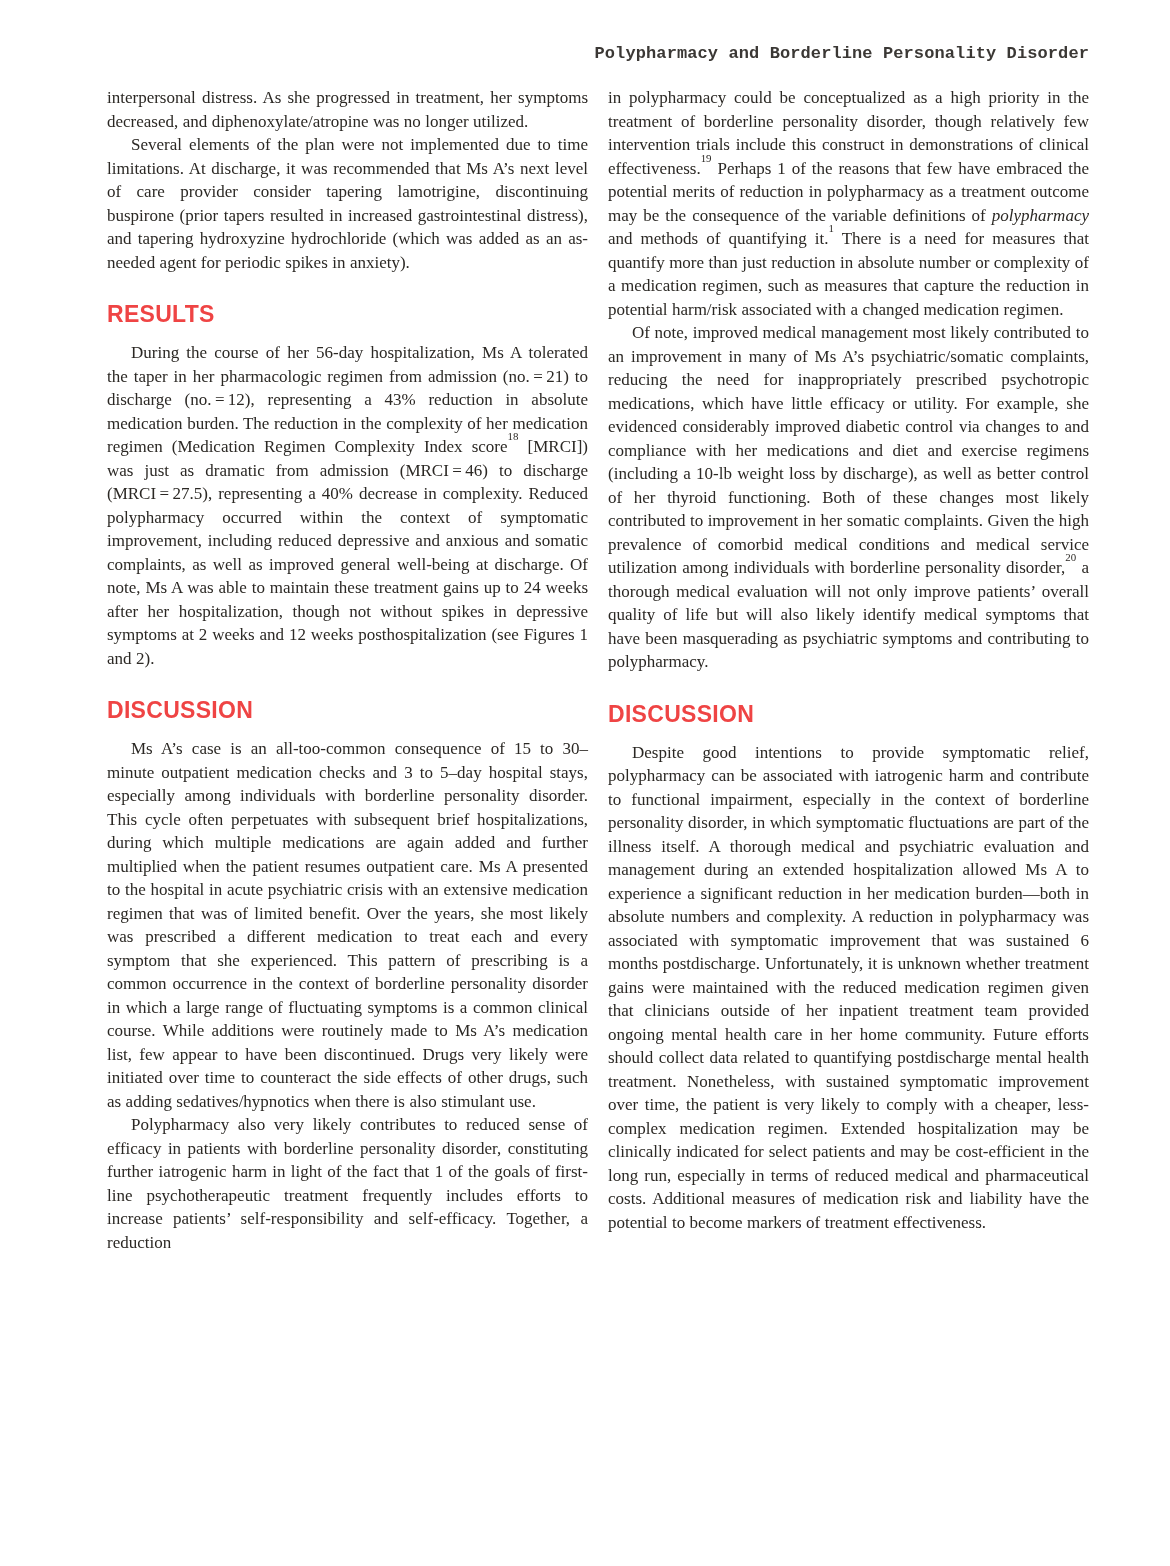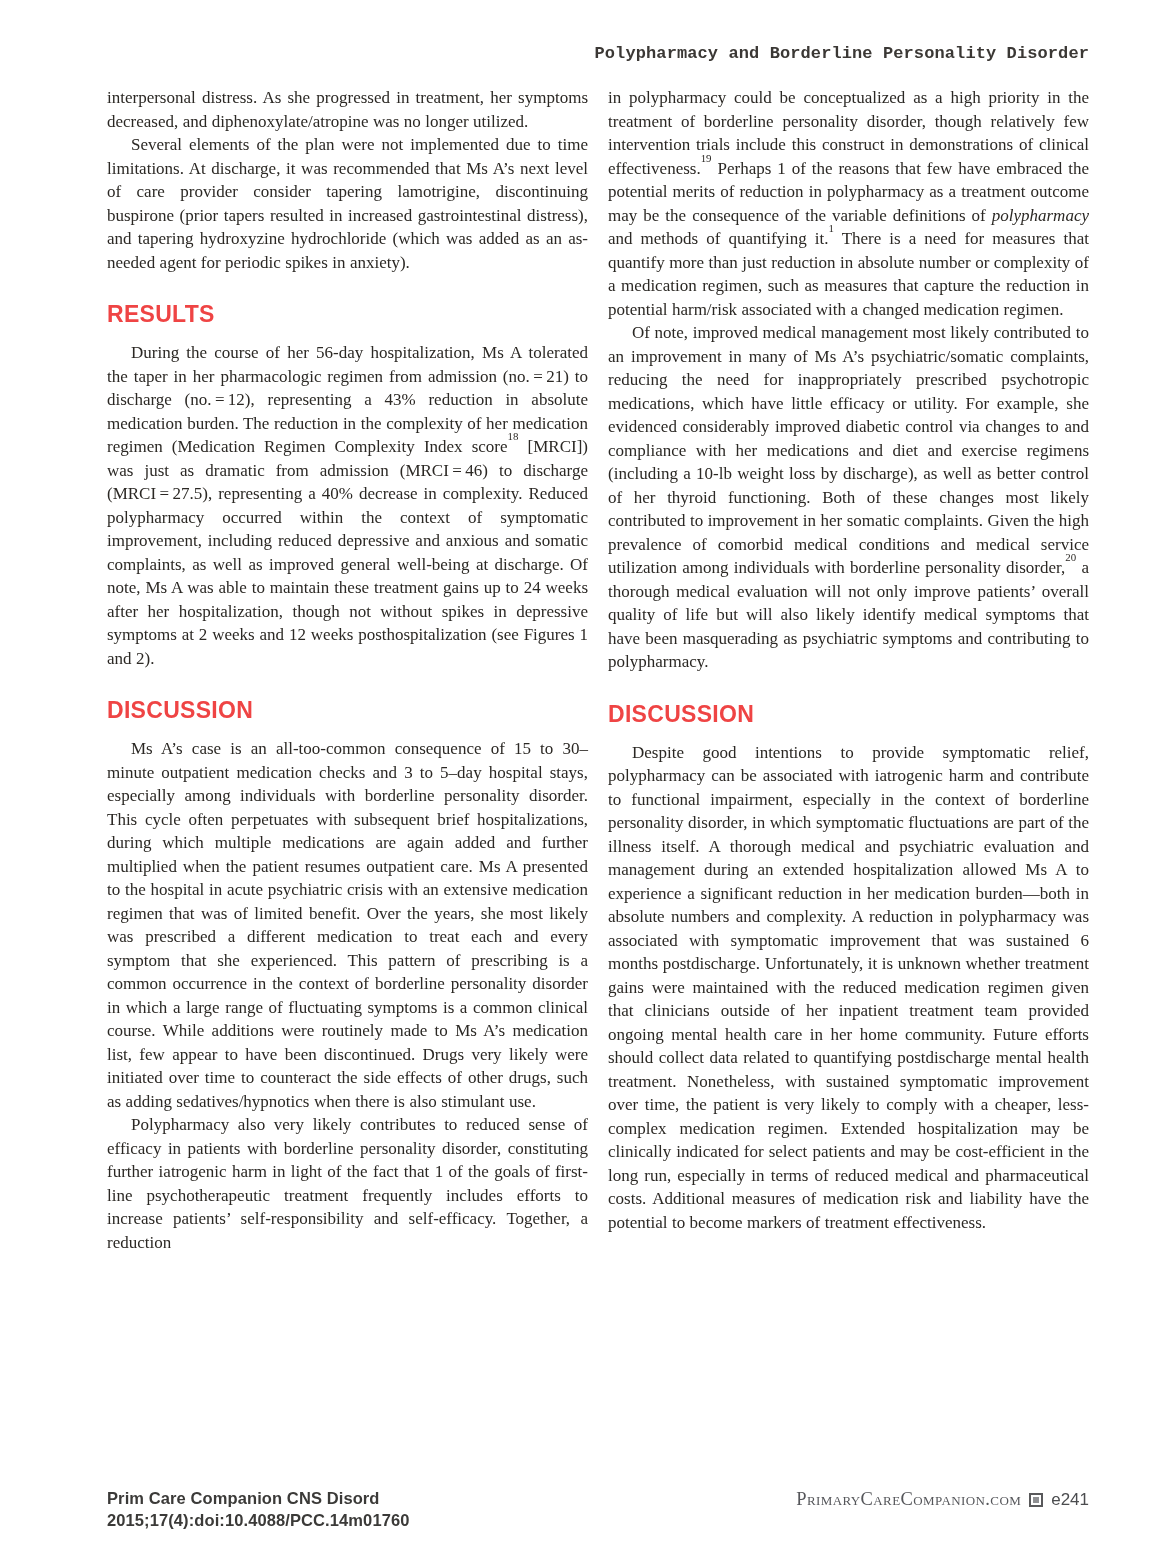--- a/index.html
+++ b/index.html
@@ -119,24 +119,13 @@
         <p class="para indent">Polypharmacy also very likely contributes to reduced sense of efficacy in patients with borderline personality disorder, constituting further iatrogenic harm in light of the fact that 1 of the goals of first-line psychotherapeutic treatment frequently includes efforts to increase patients’ self-responsibility and self-efficacy. Together, a reduction</p>
       </div>
     <div class="col">
         <p class="para">in polypharmacy could be conceptualized as a high priority in the treatment of borderline personality disorder, though relatively few intervention trials include this construct in demonstrations of clinical effectiveness.<sup class="ref">19</sup> Perhaps 1 of the reasons that few have embraced the potential merits of reduction in polypharmacy as a treatment outcome may be the consequence of the variable definitions of <i>polypharmacy</i> and methods of quantifying it.<sup class="ref">1</sup> There is a need for measures that quantify more than just reduction in absolute number or complexity of a medication regimen, such as measures that capture the reduction in potential harm/risk associated with a changed medication regimen.</p>
         <p class="para indent">Of note, improved medical management most likely contributed to an improvement in many of Ms A’s psychiatric/somatic complaints, reducing the need for inappropriately prescribed psychotropic medications, which have little efficacy or utility. For example, she evidenced considerably improved diabetic control via changes to and compliance with her medications and diet and exercise regimens (including a 10-lb weight loss by discharge), as well as better control of her thyroid functioning. Both of these changes most likely contributed to improvement in her somatic complaints. Given the high prevalence of comorbid medical conditions and medical service utilization among individuals with borderline personality disorder,<sup class="ref">20</sup> a thorough medical evaluation will not only improve patients’ overall quality of life but will also likely identify medical symptoms that have been masquerading as psychiatric symptoms and contributing to polypharmacy.</p>
         <h2 class="section-heading">DISCUSSION</h2>
         <p class="para indent">Despite good intentions to provide symptomatic relief, polypharmacy can be associated with iatrogenic harm and contribute to functional impairment, especially in the context of borderline personality disorder, in which symptomatic fluctuations are part of the illness itself. A thorough medical and psychiatric evaluation and management during an extended hospitalization allowed Ms A to experience a significant reduction in her medication burden—both in absolute numbers and complexity. A reduction in polypharmacy was associated with symptomatic improvement that was sustained 6 months postdischarge. Unfortunately, it is unknown whether treatment gains were maintained with the reduced medication regimen given that clinicians outside of her inpatient treatment team provided ongoing mental health care in her home community. Future efforts should collect data related to quantifying postdischarge mental health treatment. Nonetheless, with sustained symptomatic improvement over time, the patient is very likely to comply with a cheaper, less-complex medication regimen. Extended hospitalization may be clinically indicated for select patients and may be cost-efficient in the long run, especially in terms of reduced medical and pharmaceutical costs. Additional measures of medication risk and liability have the potential to become markers of treatment effectiveness.</p>
       </div>
   </div>
 
-  <div class="footer">
-    <div class="footer-left">
-      <div>Prim Care Companion CNS Disord</div>
-      <div>2015;17(4):doi:10.4088/PCC.14m01760</div>
-    </div>
-    <div class="footer-right">
-      <span class="site">PrimaryCareCompanion.com</span>
-      <span class="square-icon"></span>
-      <span class="pageno">e241</span>
-    </div>
-  </div>
 </div>
 
 </body></html>

